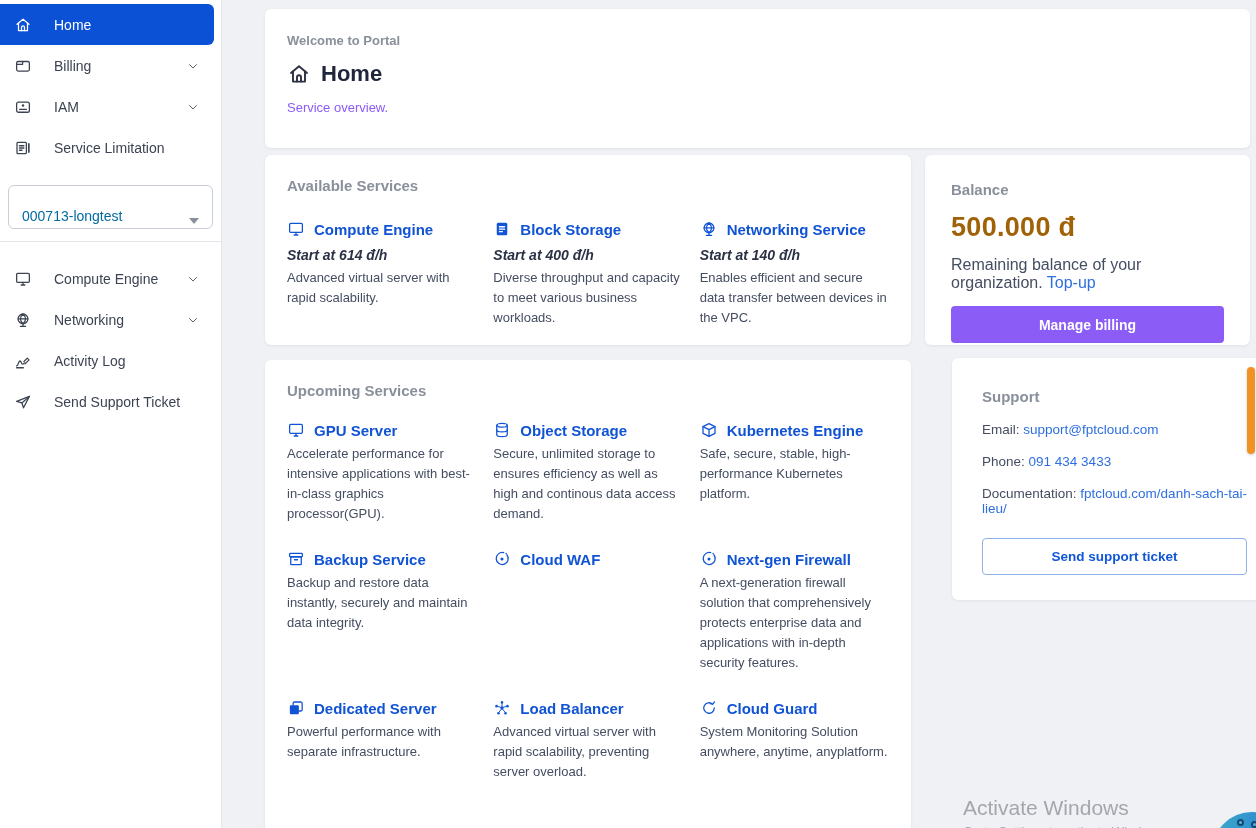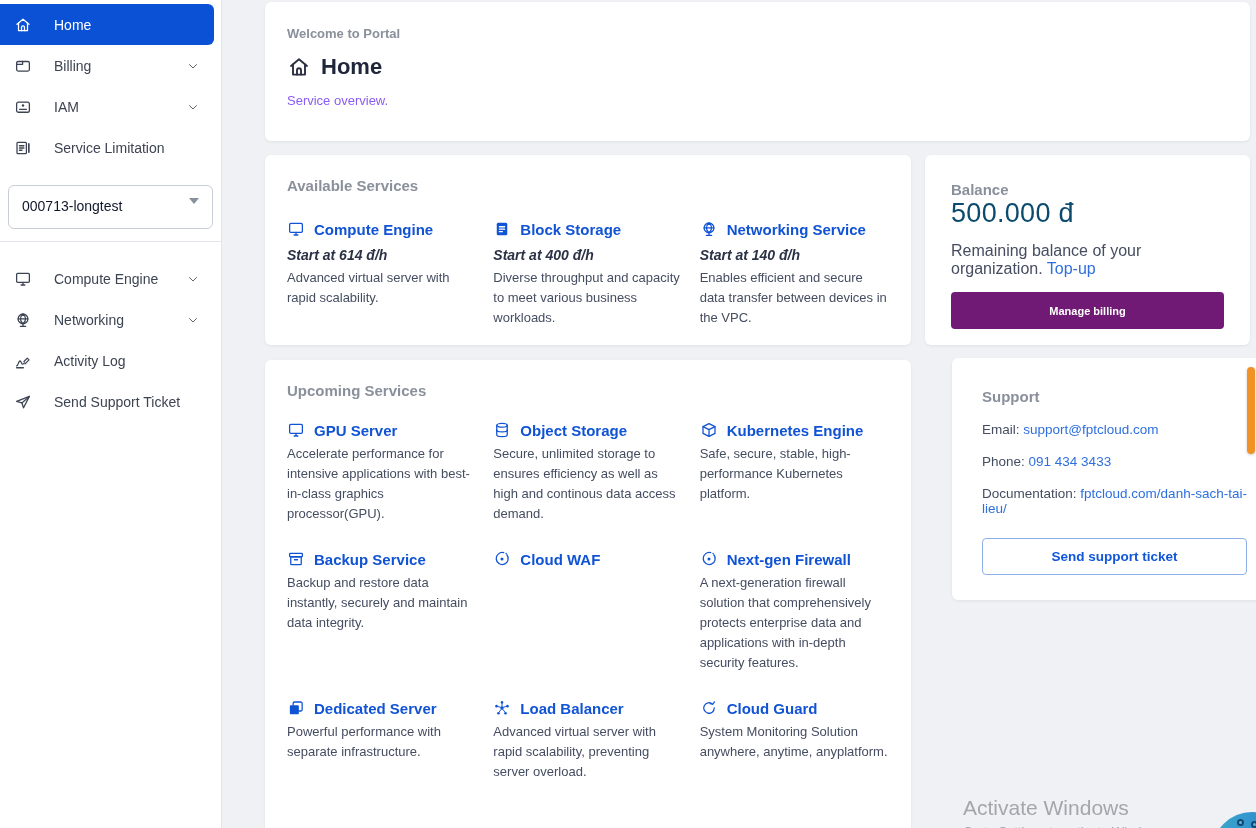--- a/index.html
+++ b/index.html
@@ -25,57 +25,57 @@
   }
   .nav-item .lbl { flex:1; }
   .nav-item .chev { width:14px; height:14px; color:#565d6b; }
   .nav-item.active {
     background:#0b51d6; color:#ffffff; margin-top:4px;
     border-radius:0 6px 6px 0;
   }
   .org-box {
     margin:17px 8px 0 8px; height:44px;
     border:1px solid #c9cdd5; border-radius:6px;
-    display:flex; align-items:flex-start; justify-content:space-between;
-    padding:12px 13px; font-size:14px; color:#0f172a; cursor:pointer; background:#fff;
+    display:flex; align-items:flex-end; justify-content:space-between;
+    padding:4px 13px; font-size:14px; color:#0369a1; cursor:pointer; background:#fff;
   }
   .org-caret { width:0; height:0; border-left:5px solid transparent; border-right:5px solid transparent; border-top:6px solid #8a909b; }
   .side-divider { border-top:1px solid #e2e5ea; margin-top:12px; }
   .nav-lower { margin-top:16px; }
 
   
   .card {
     position:absolute; background:#ffffff; border-radius:6px;
     box-shadow:0 1px 3px rgba(25,39,70,.07);
   }
   .card-title { font-size:15px; font-weight:700; color:#8a909b; }
 
-  .welcome-card { left:265px; top:2px; width:985px; height:139px; padding:24px 22px; }
+  .welcome-card { left:265px; top:9px; width:985px; height:139px; padding:24px 22px; }
   .welcome-eyebrow { font-size:13px; font-weight:600; color:#8a909b; }
   .welcome-title-row { display:flex; align-items:center; gap:10px; margin-top:13px; color:#23293a; }
   .welcome-title-row .ic { width:24px; height:24px; stroke-width:1.9; color:#2b3142; }
   .welcome-title { font-size:22px; font-weight:600; color:#20263a; }
   .welcome-sub { margin-top:13px; font-size:13px; color:#8b5cf6; }
 
   .available-card { left:265px; top:155px; width:646px; height:190px; padding:22px; }
   .upcoming-card { left:265px; top:360px; width:646px; height:610px; padding:22px; }
   .svc-grid { display:grid; grid-template-columns:repeat(3,1fr); column-gap:17px; margin-top:26px; }
   .svc-grid.rows { row-gap:26px; margin-top:22px; }
   .svc-title { display:flex; align-items:center; gap:9px; color:#1053d4; font-size:15px; font-weight:700; cursor:pointer; }
   .svc-price { margin-top:9px; font-size:14px; font-weight:700; color:#2b3245;font-style:italic; }
   .svc-desc { margin-top:5px; font-size:13px; line-height:1.54; color:#454d61; }
   .upcoming-sub { margin-top:14px; font-size:13.5px; color:#3f4556; }
 
   .balance-card { left:925px; top:155px; width:325px; height:190px; padding:26px; }
-  .balance-amount { margin-top:0; font-size:27px; font-weight:400; color:#0c4a6e; letter-spacing:.3px; }
+  .balance-amount { margin-top:14px; font-size:27px; font-weight:700; color:#a16207; letter-spacing:.3px; }
   .balance-desc { margin-top:13px; font-size:16px; color:#454d61; }
   a.link { color:#2e6fe0; text-decoration:none; cursor:pointer; }
   .btn-primary {
     margin-top:14px; width:100%; height:37px; border:none; border-radius:4px;
-    background:#701a75; color:#fff; font-size:11px; font-weight:700;
+    background:#8b5cf6; color:#fff; font-size:14px; font-weight:700;
     font-family:inherit; cursor:pointer;text-align:center;
   }
   .support-card { left:925px; top:358px; width:325px; height:242px; padding:30px;margin-left:27px; }
   .support-row { margin-top:17px; font-size:13.5px; color:#454d61; }
   .btn-outline {
     margin-top:22px; width:100%; height:37px; border-radius:4px;
     border:1px solid #8fb0e8; background:#fff; color:#0f56d9;
     font-size:13.5px; font-weight:700; font-family:inherit; cursor:pointer;
   }
 

